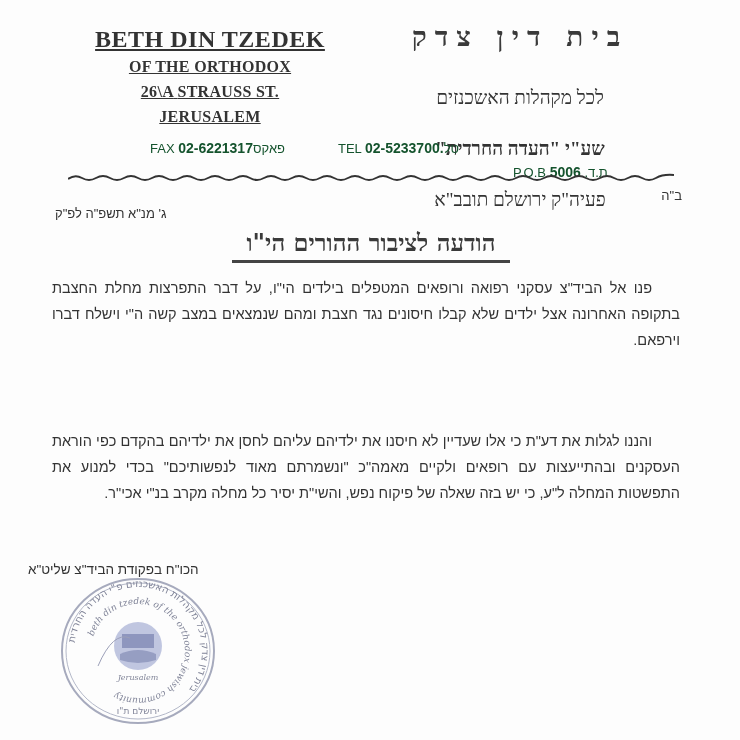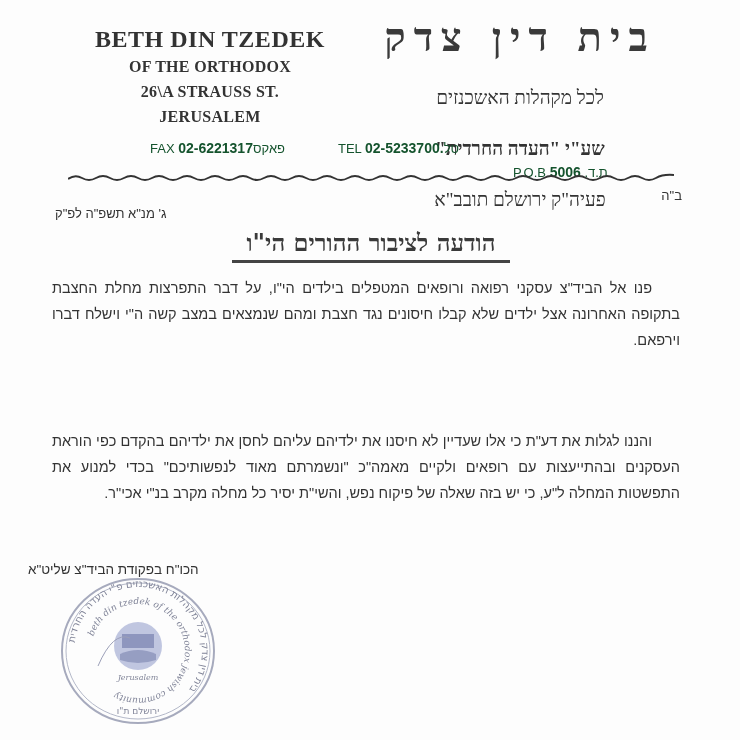--- a/index.html
+++ b/index.html
@@ -1,29 +1,29 @@
 <!DOCTYPE html>
 <html><head>
   <meta charset="utf-8">
   <style>
     html, body { margin: 0; padding: 0; background: #ffffff; }
     body { width: 740px; height: 740px; position: relative; overflow: hidden; color: #2a2a2a; }
     .page { position: absolute; inset: 0; background: #fdfdfd; }
 
     
     .hdr-en { position: absolute; left: 70px; top: 24px; width: 280px; text-align: center;
-      font-family: "Liberation Serif", "DejaVu Serif", serif; font-weight: bold; color: #333; }
+      font-family: "Liberation Serif", "DejaVu Serif", serif; font-weight: bold; color: #333; text-decoration: underline; }
     .hdr-en .title { font-size: 24px; letter-spacing: 0.5px; line-height: 30px; }
     .hdr-en .line { font-size: 16px; line-height: 25px; letter-spacing: 0.3px; }
     .hdr-en .line small { font-size: 16px; }
 
     
     .hdr-he { position: absolute; right: 80px; top: 14px; width: 280px; text-align: center; direction: rtl;
       font-family: "DejaVu Sans", "Liberation Sans", sans-serif; color: #333; }
-    .hdr-he .title { font-family: "DejaVu Serif", "Liberation Serif", serif; font-size: 40px; line-height: 46px; font-weight: bold; letter-spacing: 8px; color: #3a3a3a; }
+    .hdr-he .title { font-family: "DejaVu Serif", "Liberation Serif", serif; font-size: 28px; line-height: 46px; font-weight: bold; letter-spacing: 8px; color: #3a3a3a; }
     .hdr-he .line { font-size: 19px; line-height: 26px; font-family: "Liberation Serif", "DejaVu Serif", serif; margin-top: 25px; }
     .hdr-he .line.b { font-weight: bold; }
 
     
     .contact { position: absolute; top: 140px; font-family: Liberation Sans, sans-serif; font-size: 13px; color: #14532d; white-space: nowrap; }
     .contact.fax { left: 150px; }
     .contact.tel { left: 338px; }
     .contact.pob { left: 513px; margin-top: 24px; }
     .contact b { font-weight: bold; font-size: 14px; }
 

